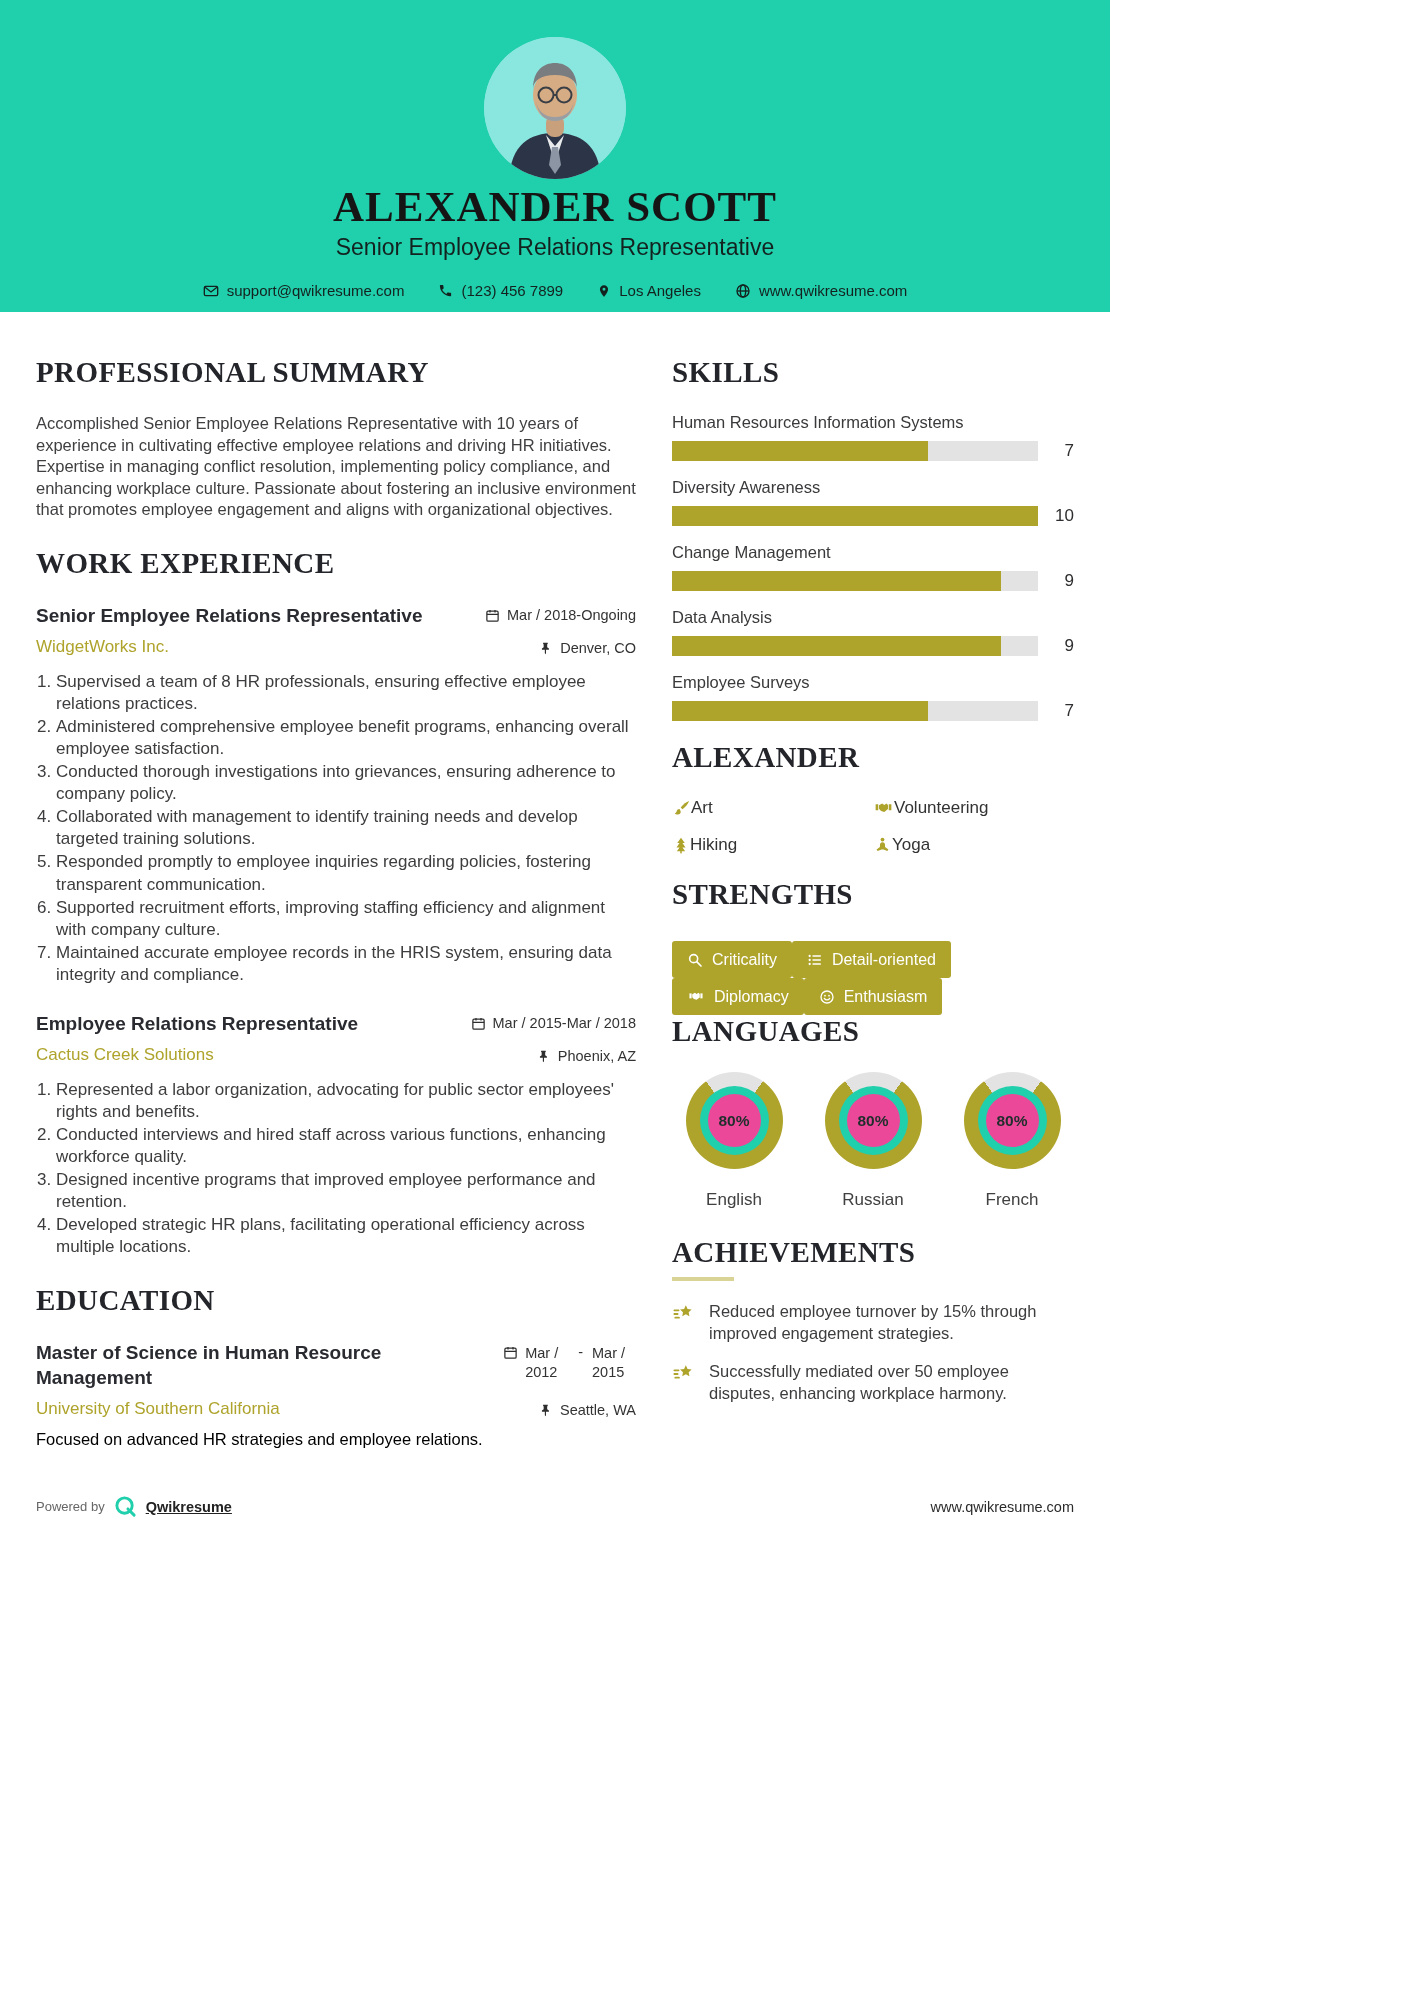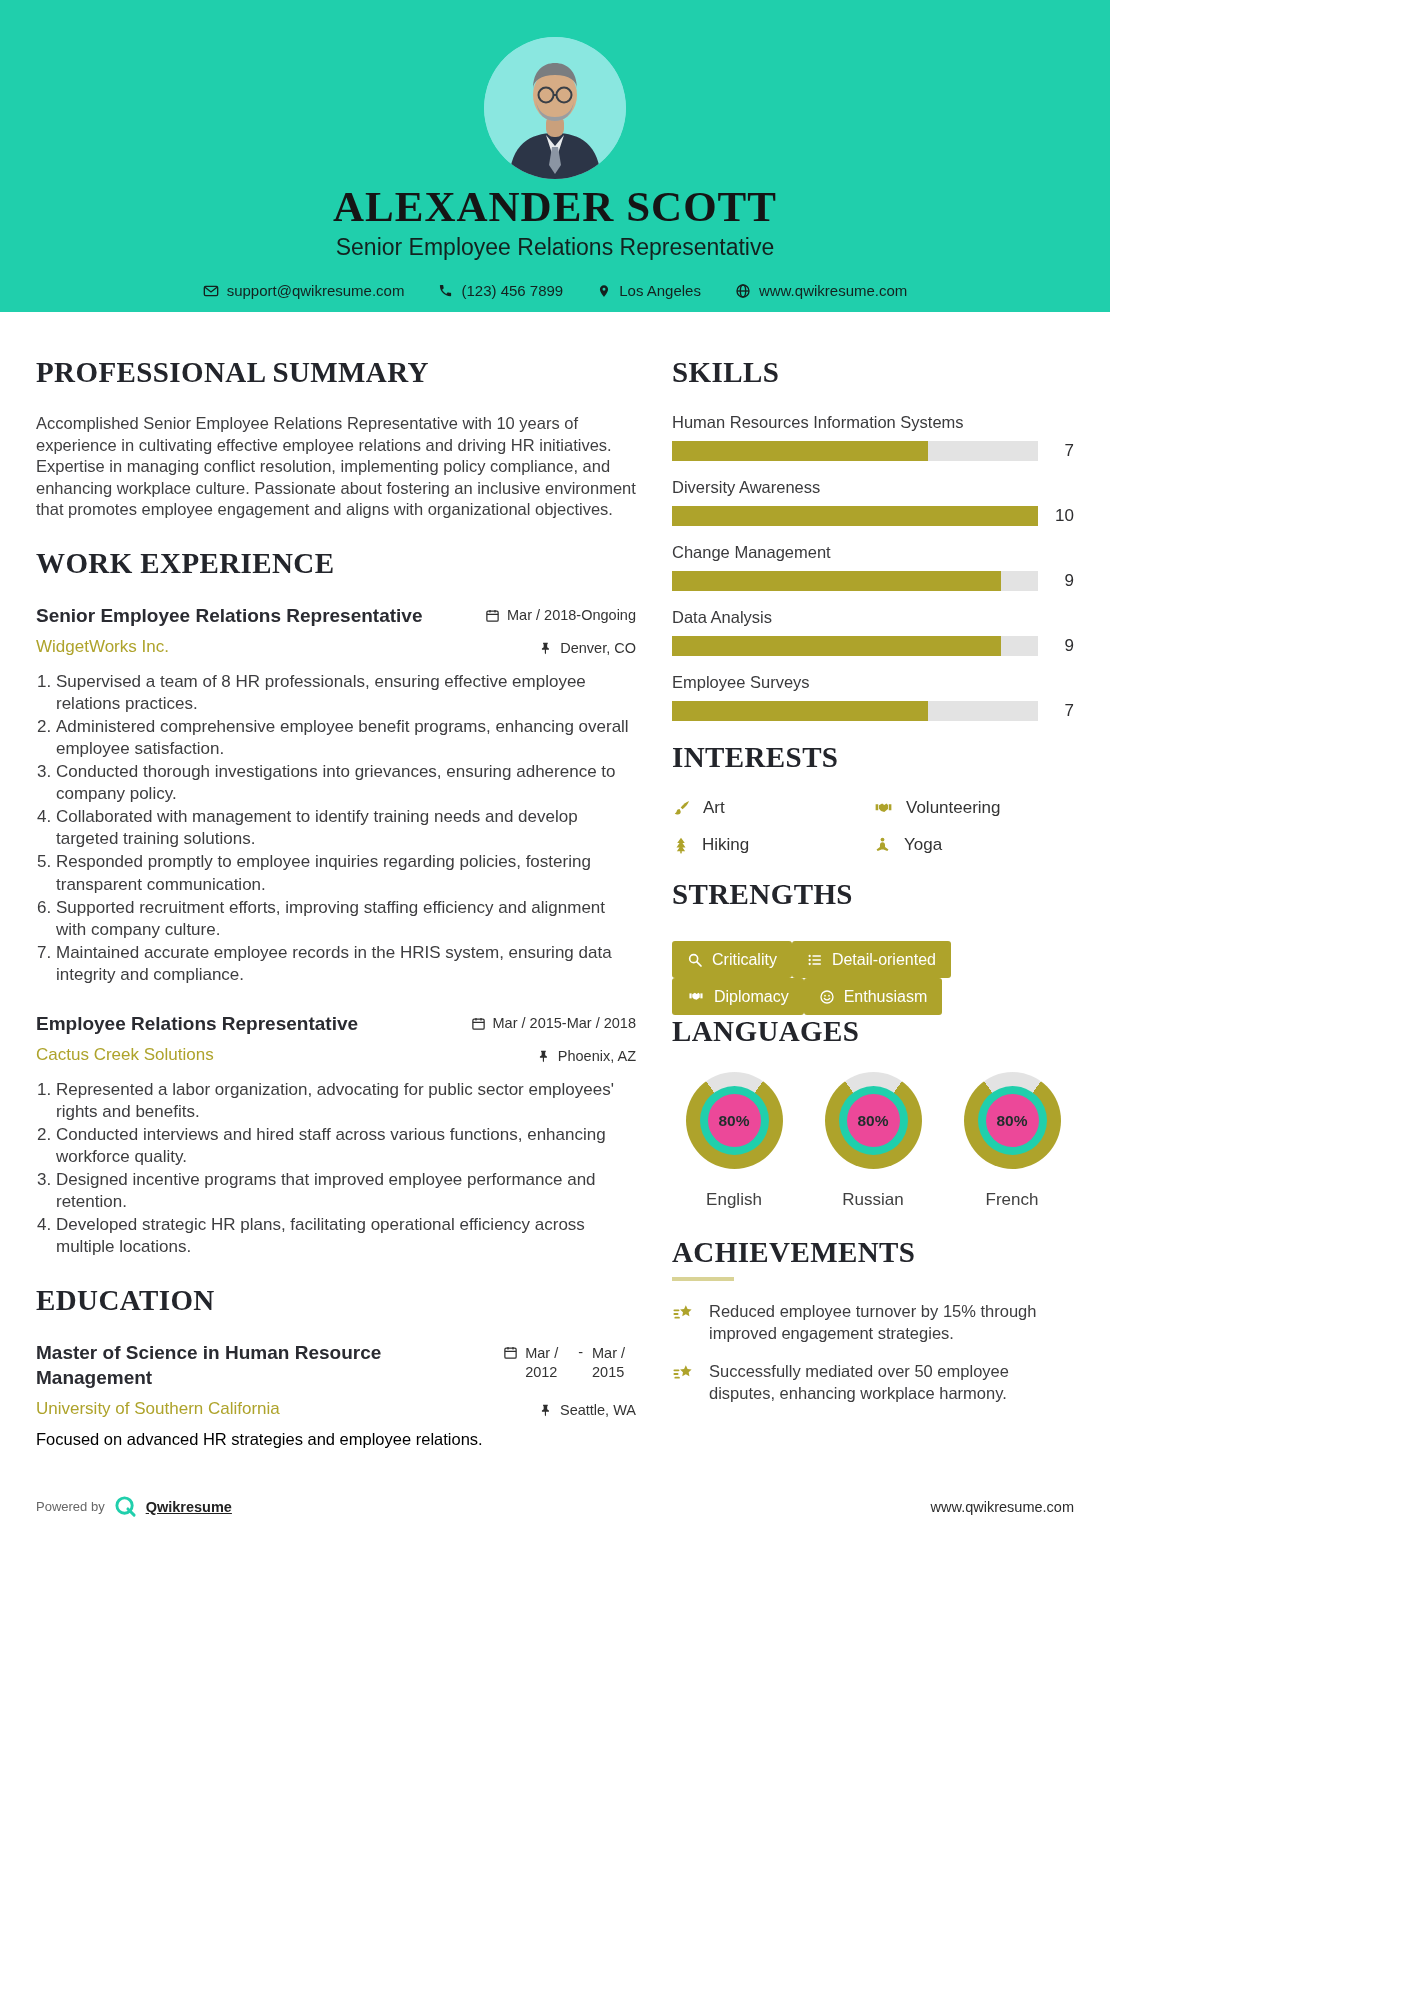--- a/index.html
+++ b/index.html
@@ -55,21 +55,21 @@
   .skill{margin-bottom:17px;}
   .skill-label{font-size:16.5px;color:#3A3A3C;margin-bottom:9px;}
   .skill-row{display:flex;align-items:center;gap:12px;}
   .skill-track{flex:1;height:20px;background:var(--track);}
   .skill-fill{height:100%;background:var(--olive);}
   .skill-value{width:24px;font-size:17px;color:#2E2E30;text-align:right;}
 
   
   .int-heading{margin-top:20px;}
   .interests-grid{display:grid;grid-template-columns:1fr 1fr;row-gap:17px;}
-  .interest{display:flex;align-items:center;gap:12px;font-size:17px;color:#333;}
+  .interest{display:flex;align-items:center;font-size:17px;color:#333;}
   .int-icon{color:var(--olive);display:inline-flex;}
 
   
   .str-heading{margin-top:23px;margin-bottom:30px;}
   .strengths{display:flex;flex-wrap:wrap;gap:0;max-width:372px;}
   .strength-chip{display:inline-flex;align-items:center;gap:9px;background:var(--olive);color:#fff;font-size:16px;padding:9px 15px;border-radius:3px;line-height:1.2;}
   .chip-icon{display:inline-flex;color:#fff;}
 
   
   .lang-heading{}
@@ -308,21 +308,21 @@
       <div class="skill">
         <div class="skill-label">Employee Surveys</div>
         <div class="skill-row">
           <div class="skill-track">
               <div class="skill-fill" style="width: 70%;"></div>
             </div>
           <div class="skill-value">7</div>
         </div>
       </div>
 
-      <h2 class="sec-heading int-heading">INTERESTS</h2>
+      <h2 class="sec-heading int-heading">ALEXANDER</h2>
       <div class="interests-grid">
         <div class="interest">
           <span class="int-icon">
             <svg width="19" height="19" viewBox="0 0 24 24">
                 <path d="M21.5 2.5c-3.2 1-7.3 4.2-10.5 8.2l2.3 2.3c4-3.2 7.2-7.3 8.2-10.5z" fill="currentColor"></path>
                 <path d="M9.6 12.6c-2 0-3.2 1-3.7 3-.3 1.4-1 2.1-2.4 2.6 1.5 1.6 5 2.1 6.6.5 1-1 1.2-2.7.4-4.1z" fill="currentColor"></path>
               </svg>
           </span>
           <span>Art</span>
         </div>

